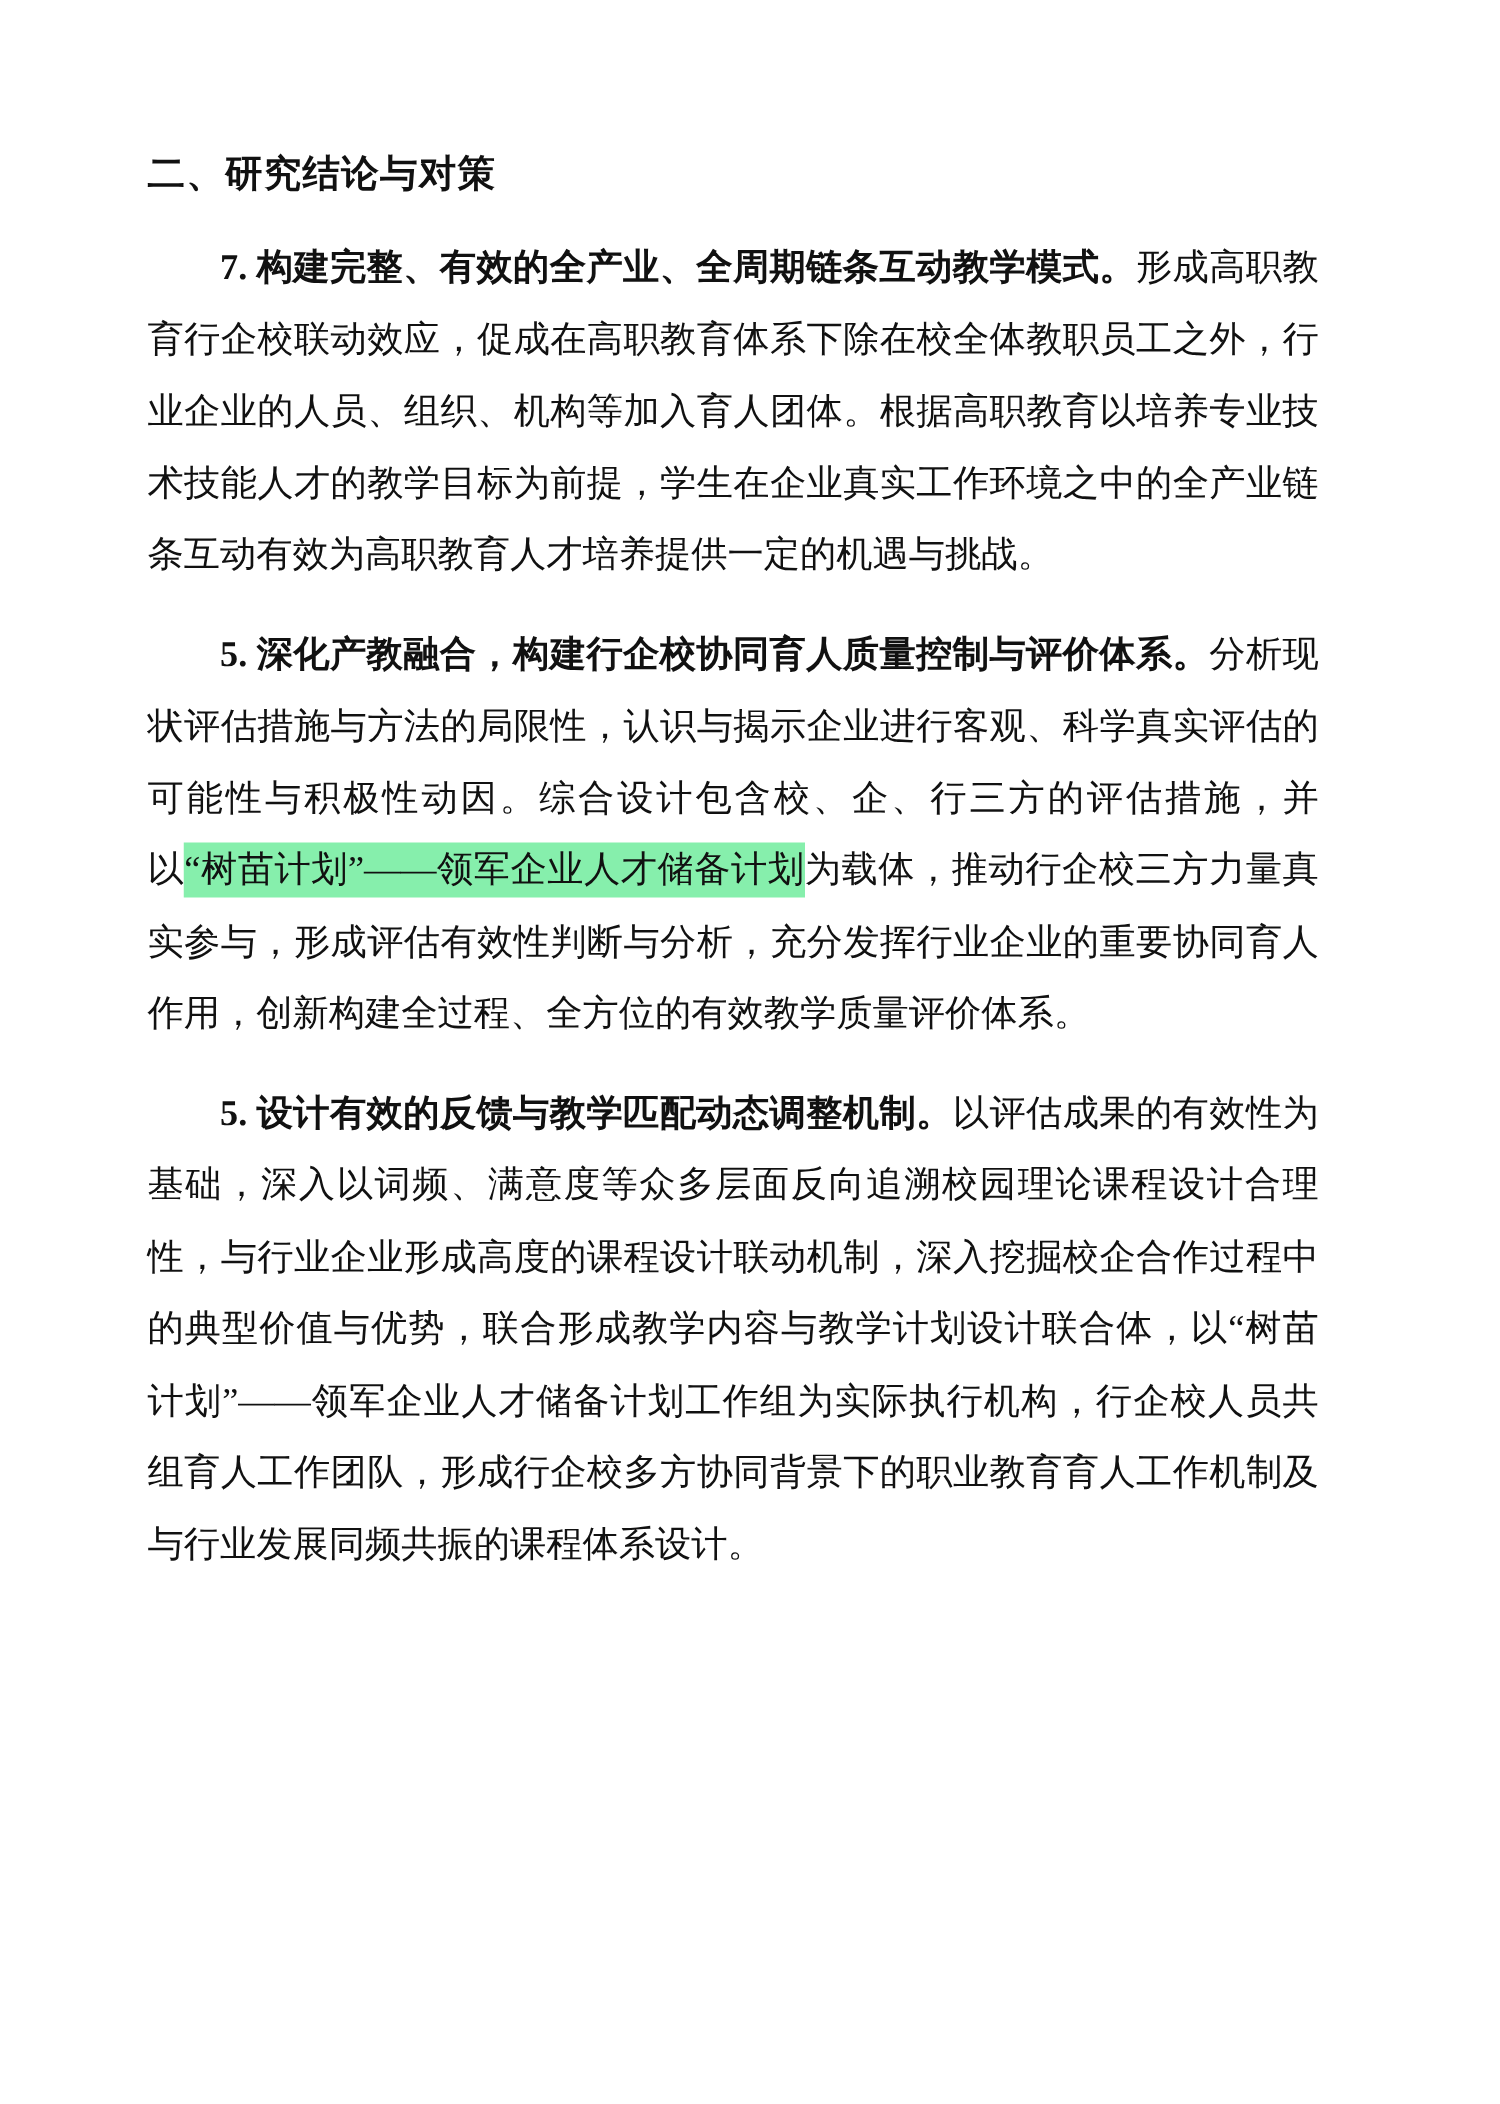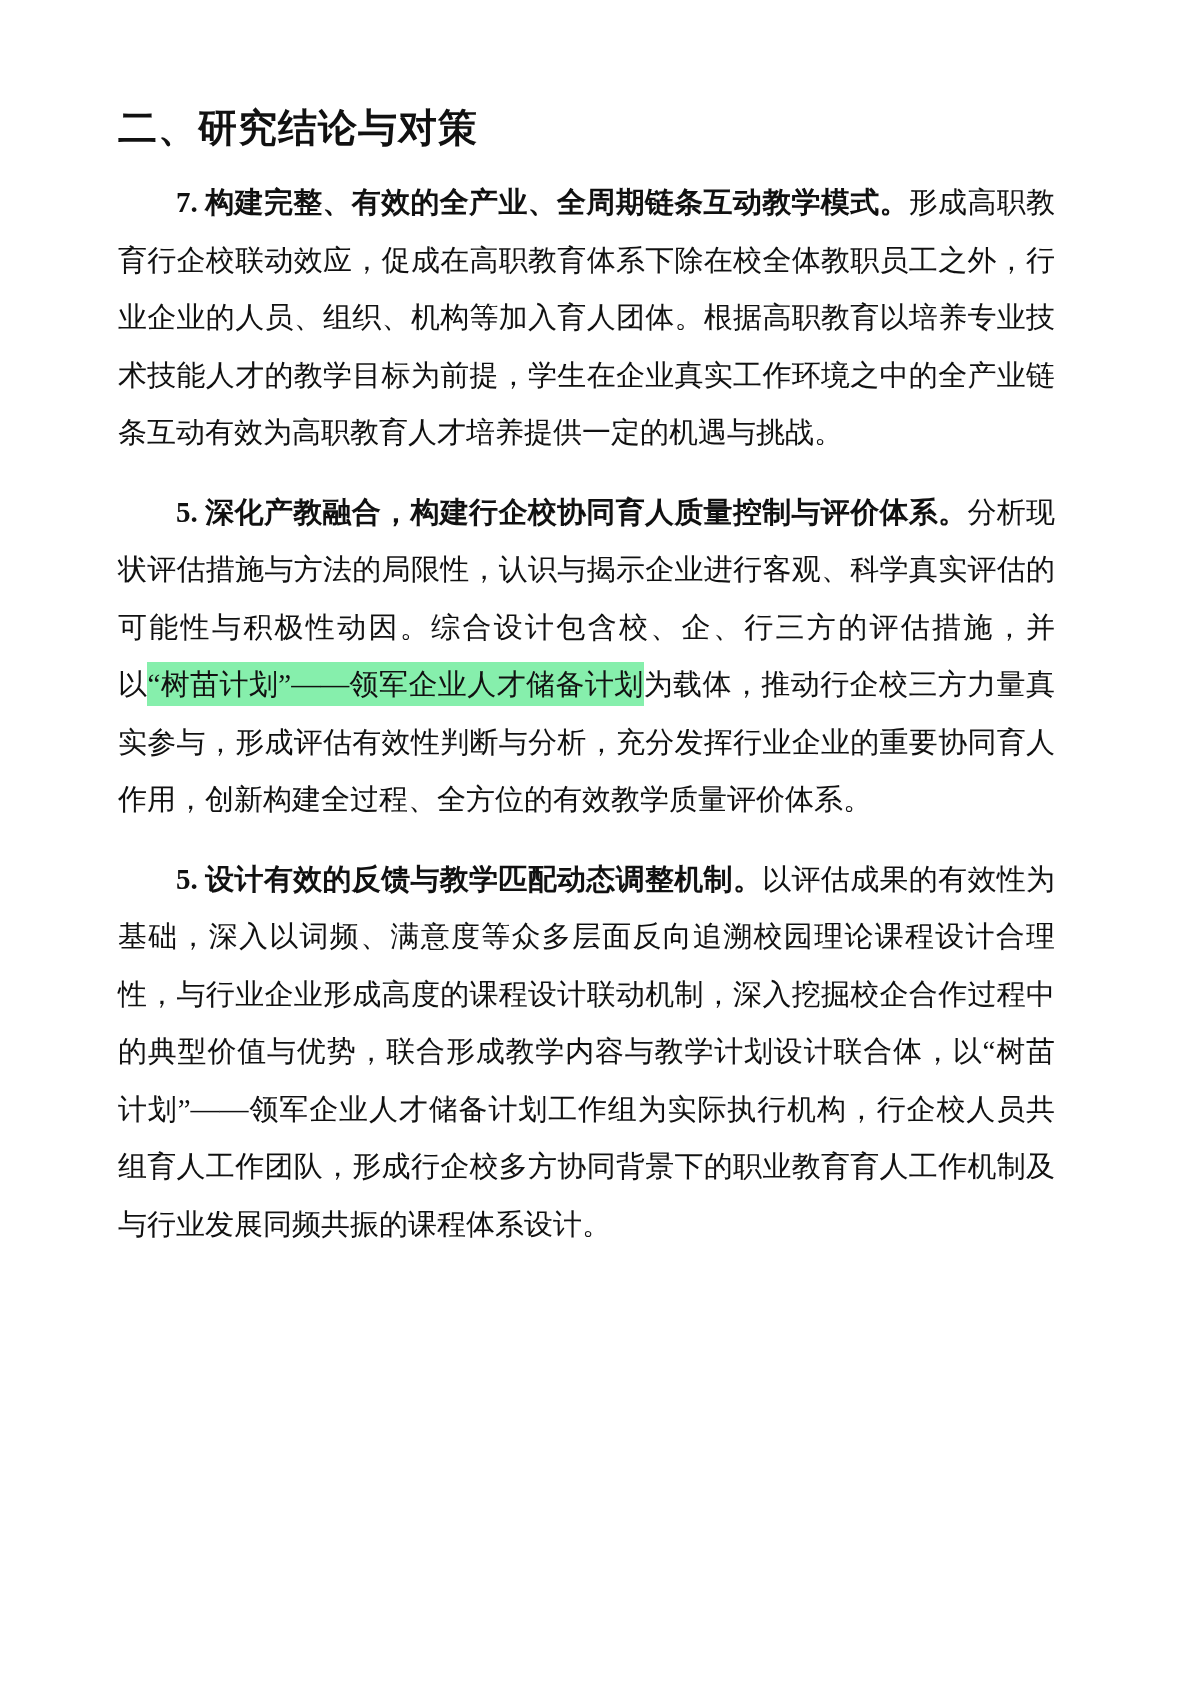--- a/index.html
+++ b/index.html
@@ -16,24 +16,24 @@
     font-family: "Liberation Serif", "DejaVu Serif", serif;
     color: #111111;
   }
   .content {
     position: absolute;
     left: 118px;
     top: 108px;
     width: 937px;
   }
   .doc-heading {
-    font-size: 39px;
+    font-size: 30px;
     font-weight: bold;
     line-height: 40px;
-    margin: 0 0 26px 0;
+    margin: 12px 0 26px 0;
     letter-spacing: 1px;
   }
   .para {
     font-size: 29px;
     line-height: 57.5px;
     text-align: justify;
     text-indent: 58px;
     margin: 22px 0 0 0;
   }
   .para.first {

